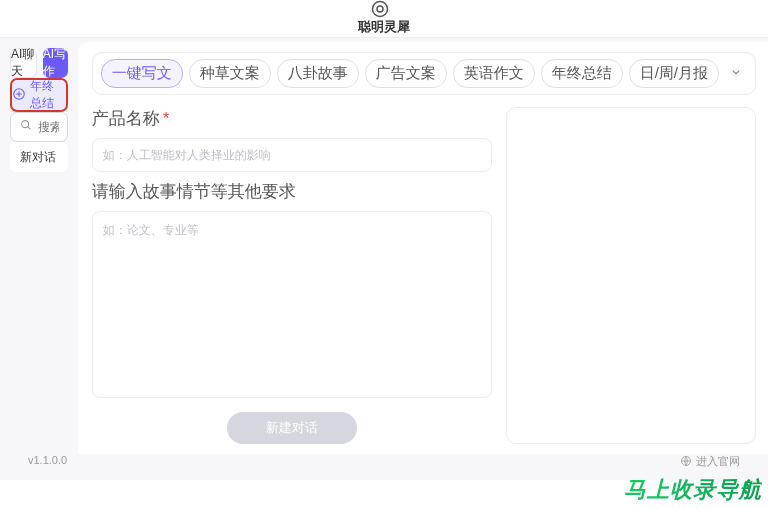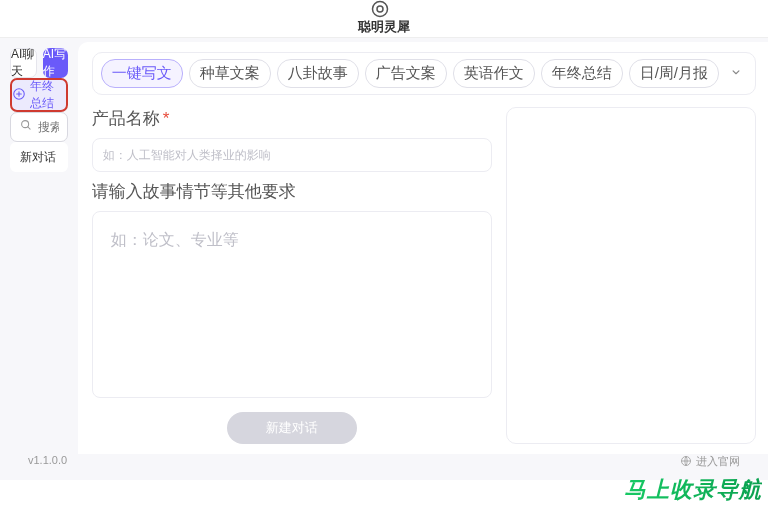--- a/index.html
+++ b/index.html
@@ -37,21 +37,21 @@
   .cat-more { margin-left:auto; width:22px; height:22px; display:flex; align-items:center; justify-content:center; cursor:pointer; color:#888;}
 
   .content { flex:1; display:flex; gap:14px; margin-top:12px; overflow:hidden;}
   .form-col { flex:1; display:flex; flex-direction:column; gap:8px; min-width:0;}
   .preview-col { width: 250px; }
   .preview-box { width:100%; height:100%; border:1px solid #ececf2; border-radius:10px; background:#fff;}
   .fld-label { font-size:17px; color:#555; display:flex; align-items:center; gap:3px;}
   .fld-label .req { color:#e74c3c; }
   .text-input { height:34px; border:1px solid #ececf2; border-radius:8px; padding:0 10px; font-size:12px; color:#333; outline:none;}
   .text-input::placeholder{ color:#bfbfc8;}
-  .textarea { flex:1; min-height:140px; border:1px solid #ececf2; border-radius:8px; padding:18px; font-size:16px; color:#333; outline:none; resize:none;}
+  .textarea { flex:1; min-height:140px; border:1px solid #ececf2; border-radius:8px; padding:10px; font-size:12px; color:#333; outline:none; resize:none;}
   .textarea::placeholder{ color:#bfbfc8;}
   .submit-row { display:flex; justify-content:center; padding-top:6px;}
   .submit-btn { width:130px; height:32px; border:none; border-radius:16px; background:#d6d6de; color:#fff; font-size:13px; cursor:pointer;}
 
   
   .footer { height:26px; background:#f7f7fa; display:flex; align-items:flex-start; padding:0 28px; font-size:11px; color:#999;}
   .footer .spacer{flex:1;}
   .footer .enter { display:flex; align-items:center; gap:4px; cursor:pointer;}
 
   

